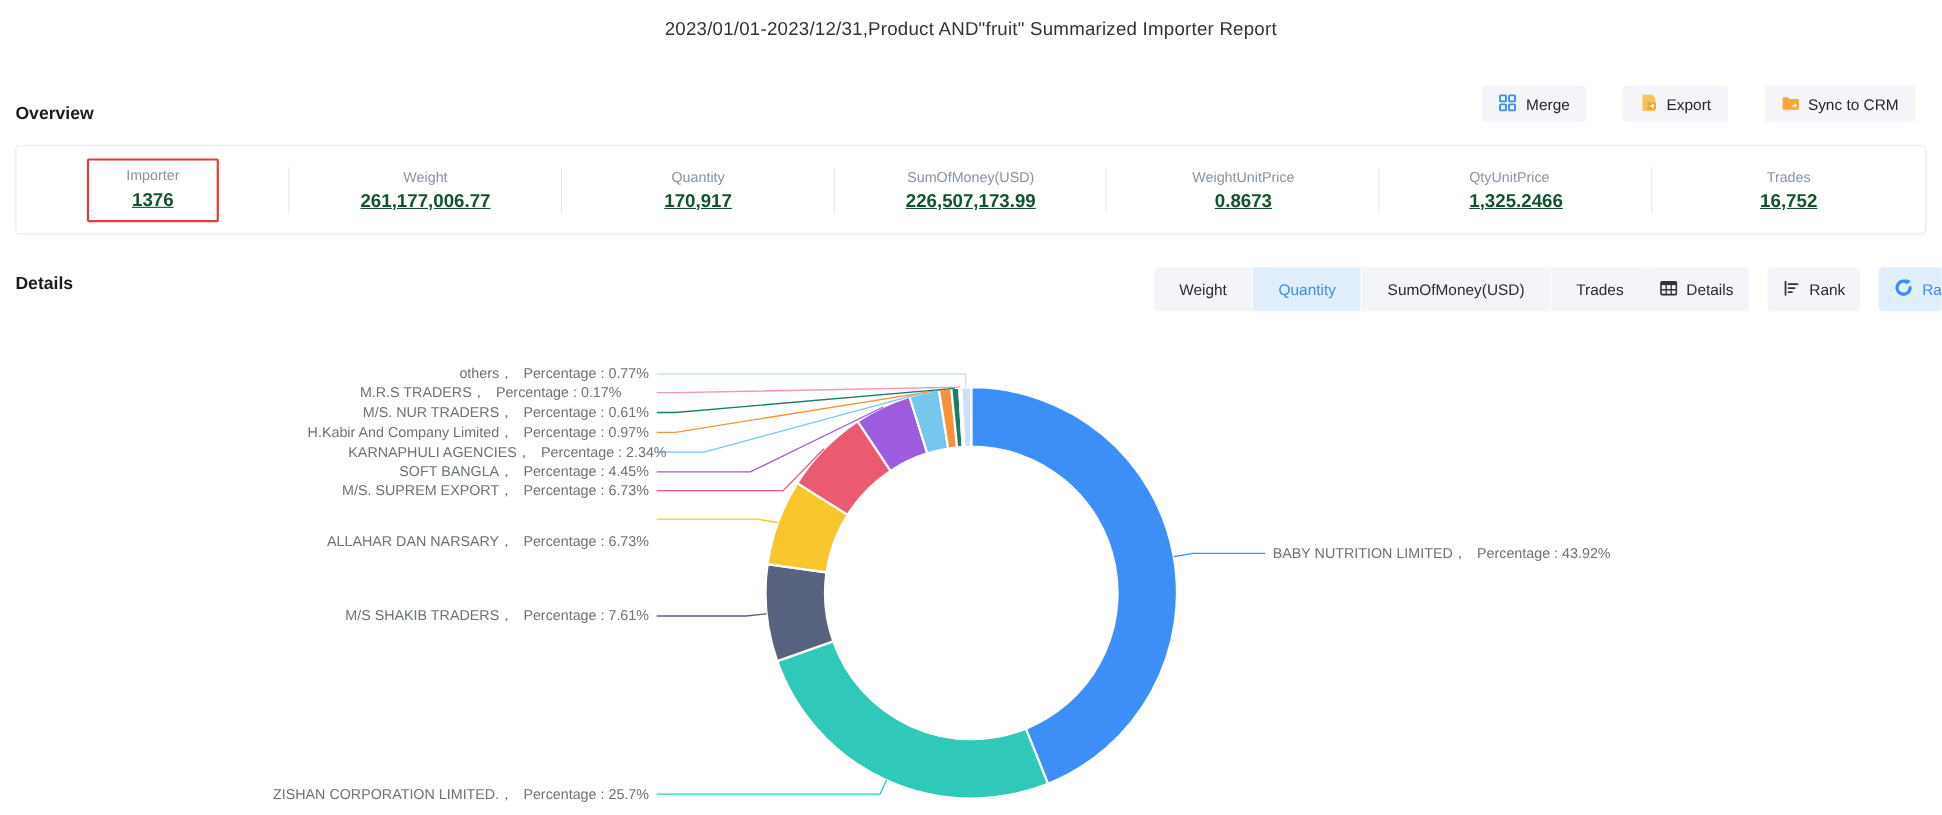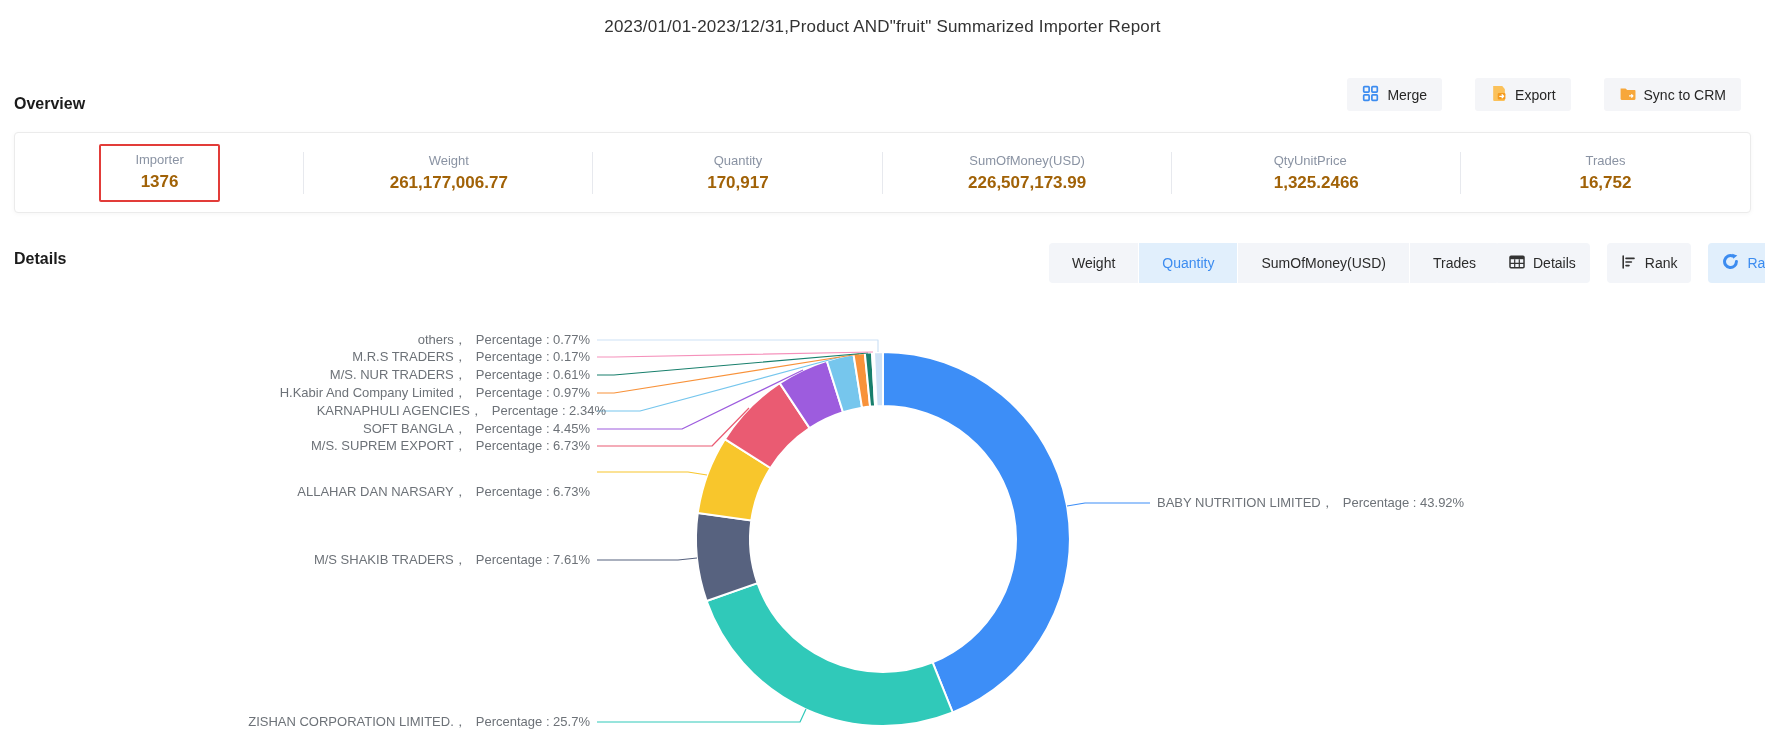--- a/index.html
+++ b/index.html
@@ -28,21 +28,21 @@
     background:#fff; border:1px solid #ebebeb; border-radius:4px;
     box-shadow:0 1px 5px rgba(0,0,0,.04); display:flex; align-items:stretch;
   }
   .stat-col { flex:1; position:relative; display:flex; flex-direction:column; align-items:center; justify-content:center; gap:5px; }
   .stat-col::after {
     content:""; position:absolute; right:0; top:50%; transform:translateY(-50%);
     width:1px; height:42px; background:#e7e9ee;
   }
   .stat-col:last-child::after { display:none; }
   .stat-label { font-size:13px; color:#8a93a3; }
-  .stat-value { font-size:17px; font-weight:600; color:#a16207; }
+  .stat-value { font-size:17px; font-weight:600; color:#14532d;text-decoration:underline; }
   .red-box {
     display:flex; flex-direction:column; align-items:center; gap:5px;
     border:2px solid #e23c39; border-radius:2px; padding:6px 34px 8px;
   }
 
   .metric-tabs {
     position:absolute; left:1049px; top:243px; height:40px; display:flex;
     background:#f3f5f9; border-radius:4px; overflow:hidden;
   }
   .metric-tab {
@@ -118,20 +118,26 @@
     <div class="stat-col">
       <div style="display: flex; flex-direction: column; align-items: center; gap: 5px;">
         <div class="stat-label">Quantity</div>
         <div class="stat-value">170,917</div>
       </div>
     </div>
     <div class="stat-col">
       <div style="display: flex; flex-direction: column; align-items: center; gap: 5px;">
         <div class="stat-label">SumOfMoney(USD)</div>
         <div class="stat-value">226,507,173.99</div>
+      </div>
+    </div>
+    <div class="stat-col">
+      <div style="display: flex; flex-direction: column; align-items: center; gap: 5px;">
+        <div class="stat-label">WeightUnitPrice</div>
+        <div class="stat-value">0.8673</div>
       </div>
     </div>
     <div class="stat-col">
       <div style="display: flex; flex-direction: column; align-items: flex-start; gap: 5px;">
         <div class="stat-label">QtyUnitPrice</div>
         <div class="stat-value">1,325.2466</div>
       </div>
     </div>
     <div class="stat-col">
       <div style="display: flex; flex-direction: column; align-items: center; gap: 5px;">
@@ -202,15 +208,15 @@
 <div id="chart-labels">
     <div class="chart-label right" style="top: 503px; left: 1157px;"><span>BABY NUTRITION LIMITED，</span><span class="pct">Percentage : 43.92%</span></div>
     <div class="chart-label left" style="top: 722px; right: 1175px;"><span>ZISHAN CORPORATION LIMITED.，</span><span class="pct">Percentage : 25.7%</span></div>
     <div class="chart-label left" style="top: 560px; right: 1175px;"><span>M/S SHAKIB TRADERS，</span><span class="pct">Percentage : 7.61%</span></div>
     <div class="chart-label left" style="top: 472px; right: 1175px; margin-top: 20px;"><span>ALLAHAR DAN NARSARY，</span><span class="pct">Percentage : 6.73%</span></div>
     <div class="chart-label left" style="top: 446px; right: 1175px;"><span>M/S. SUPREM EXPORT，</span><span class="pct">Percentage : 6.73%</span></div>
     <div class="chart-label left" style="top: 429px; right: 1175px;"><span>SOFT BANGLA，</span><span class="pct">Percentage : 4.45%</span></div>
     <div class="chart-label left" style="top: 411px; right: 1159px;"><span>KARNAPHULI AGENCIES，</span><span class="pct">Percentage : 2.34%</span></div>
     <div class="chart-label left" style="top: 393px; right: 1175px;"><span>H.Kabir And Company Limited，</span><span class="pct">Percentage : 0.97%</span></div>
     <div class="chart-label left" style="top: 375px; right: 1175px;"><span>M/S. NUR TRADERS，</span><span class="pct">Percentage : 0.61%</span></div>
-    <div class="chart-label left" style="top: 357px; right: 1175px; margin-left: 42px;"><span>M.R.S TRADERS，</span><span class="pct">Percentage : 0.17%</span></div>
+    <div class="chart-label left" style="top: 357px; right: 1200px; margin-left: 42px;"><span>M.R.S TRADERS，</span><span class="pct">Percentage : 0.17%</span></div>
     <div class="chart-label left" style="top: 340px; right: 1175px;"><span>others，</span><span class="pct">Percentage : 0.77%</span></div>
   </div>
 
 </body></html>

